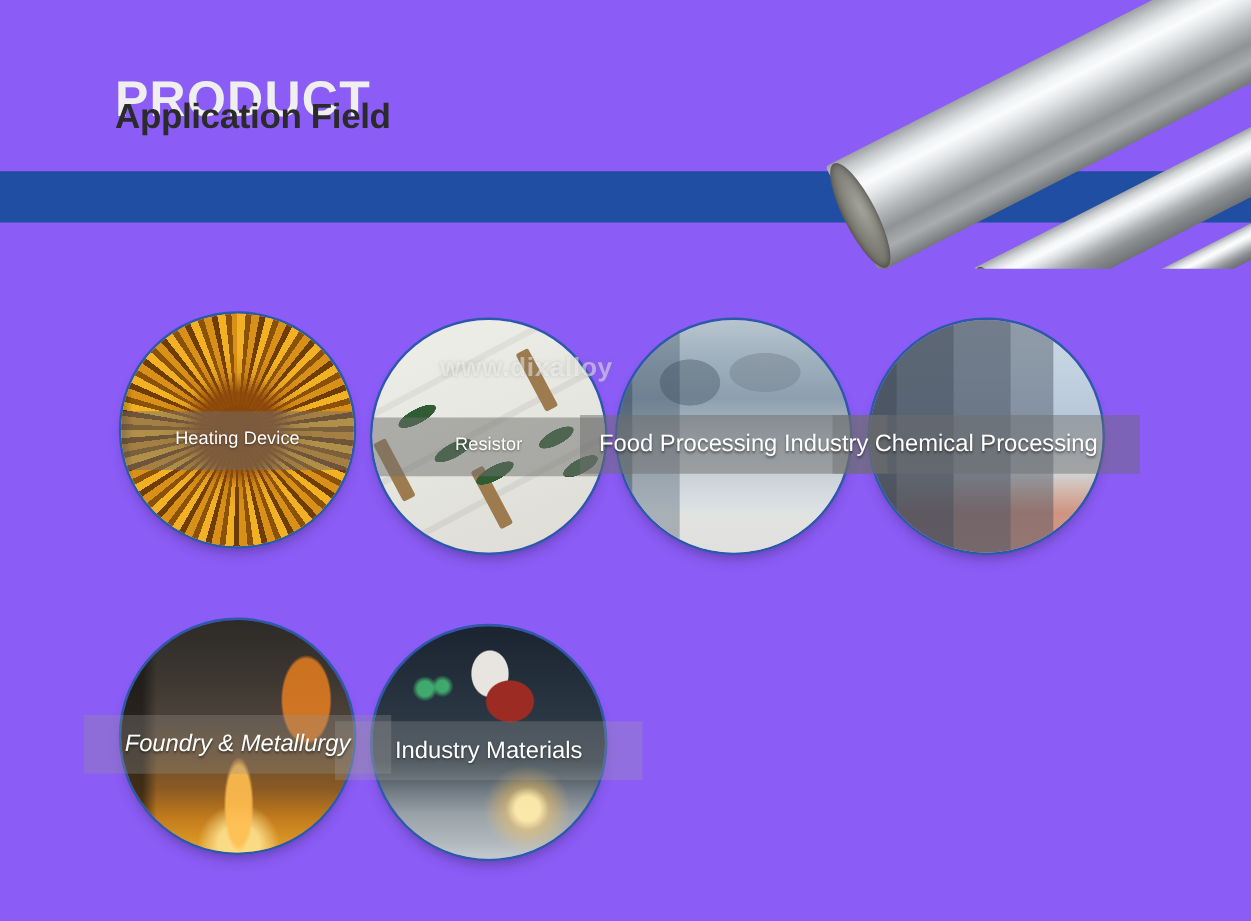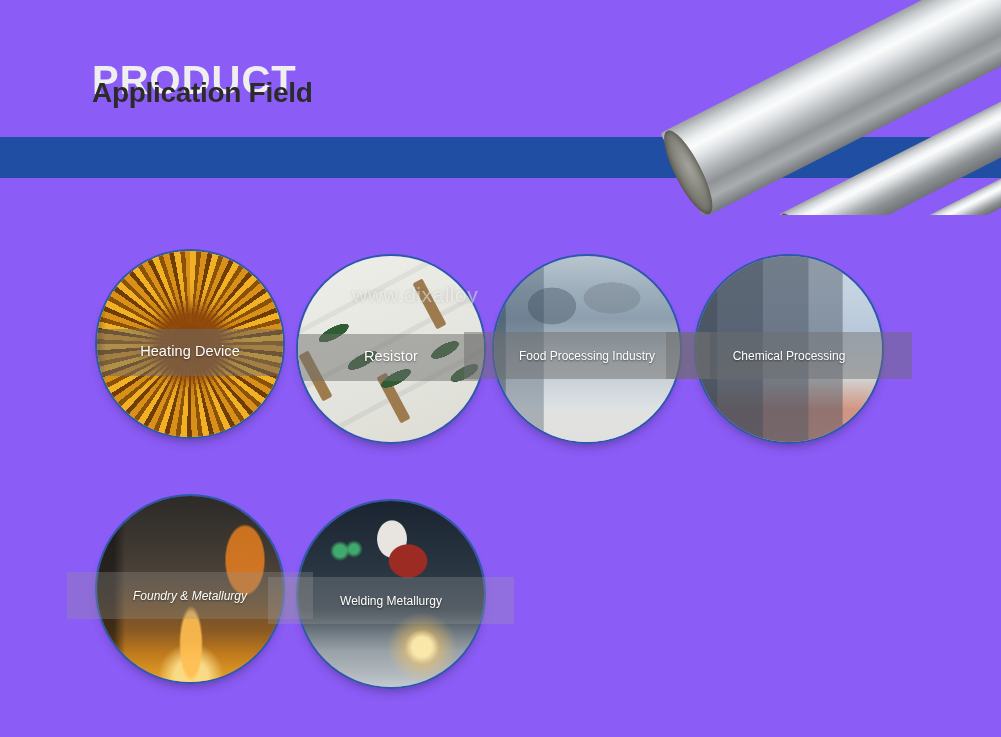--- a/index.html
+++ b/index.html
@@ -174,21 +174,21 @@
     text-shadow:0 1px 2px rgba(0,0,0,.45);
     white-space:nowrap;
     z-index:3;
   }
 
   
   .tile .caption-spill{
     position:absolute;
     left:-28px;right:-28px;top:78px;height:47px;
     display:flex;align-items:center;justify-content:center;
-    color:#ffffff;font-size:12px;
+    color:#ffffff;font-size:19px;
     text-shadow:0 1px 2px rgba(0,0,0,.5);
     white-space:nowrap;z-index:4;
   }
   .tile .band-spill{
     position:absolute;left:-28px;right:-28px;top:78px;height:47px;
     z-index:2;
   }
 
   
   #t0{left:95px;top:236px;}
@@ -316,21 +316,21 @@
       radial-gradient(ellipse 46px 60px at 48px 86px, rgba(28,32,36,.6) 0 70%, rgba(0,0,0,0) 74%),
       linear-gradient(0deg, rgba(168,178,186,.55) 0 22%, rgba(0,0,0,0) 44%);
   }
 
   .photo{position:relative;}
   .photo::after{pointer-events:none;}
 
   .site-watermark{
     position:absolute;
     left:352px;top:283px;
-    font-size:21px;font-weight:normal;
+    font-size:21px;font-weight:bold;
     color:rgba(255,255,255,.45);
     letter-spacing:.5px;
     z-index:7;white-space:nowrap;
     text-shadow:0 0 3px rgba(120,120,120,.35);
     pointer-events:none;
   }
 </style>
 </head>
 <body>
 
@@ -403,21 +403,21 @@
       </div>
       <div class="band-spill" style="background:rgba(150,150,150,.30);"></div>
       <div class="caption-spill">Foundry &amp; Metallurgy</div>
     </div>
 
     <div class="tile wide" id="t5">
       <div class="disc">
         <div class="photo p-weld"></div>
       </div>
       <div class="band-spill" style="background:rgba(160,160,160,.28);"></div>
-      <div class="caption-spill">Welding Metallurgy</div>
+      <div class="caption-spill">Industry Materials</div>
     </div>
 
 
 
   </div>
 
   <div class="site-watermark">www.dixalloy</div>
 
 </div>
 

